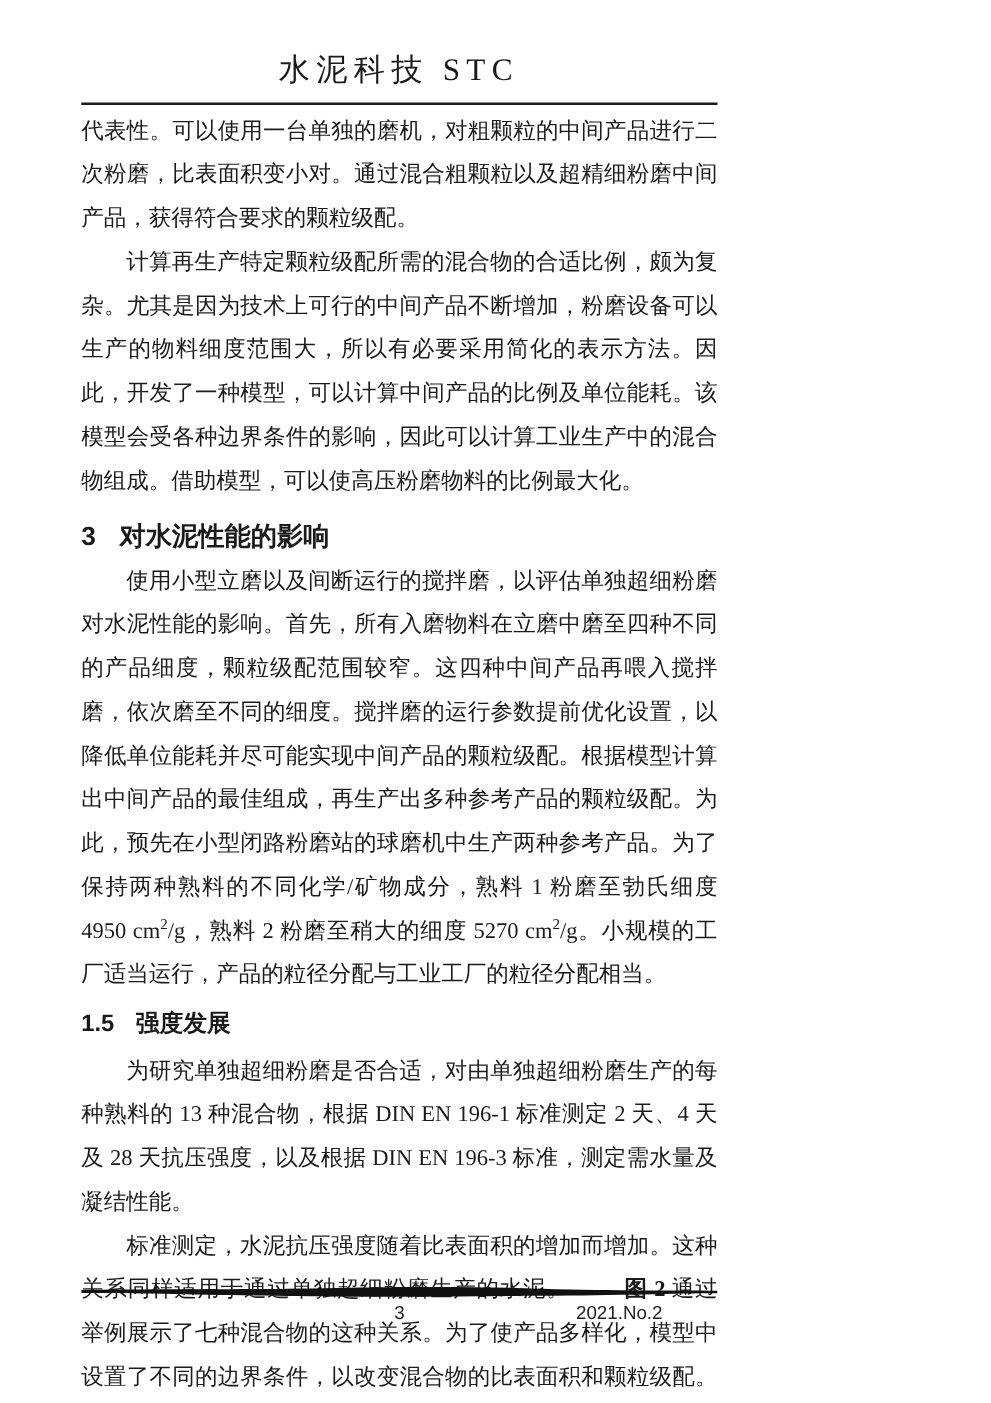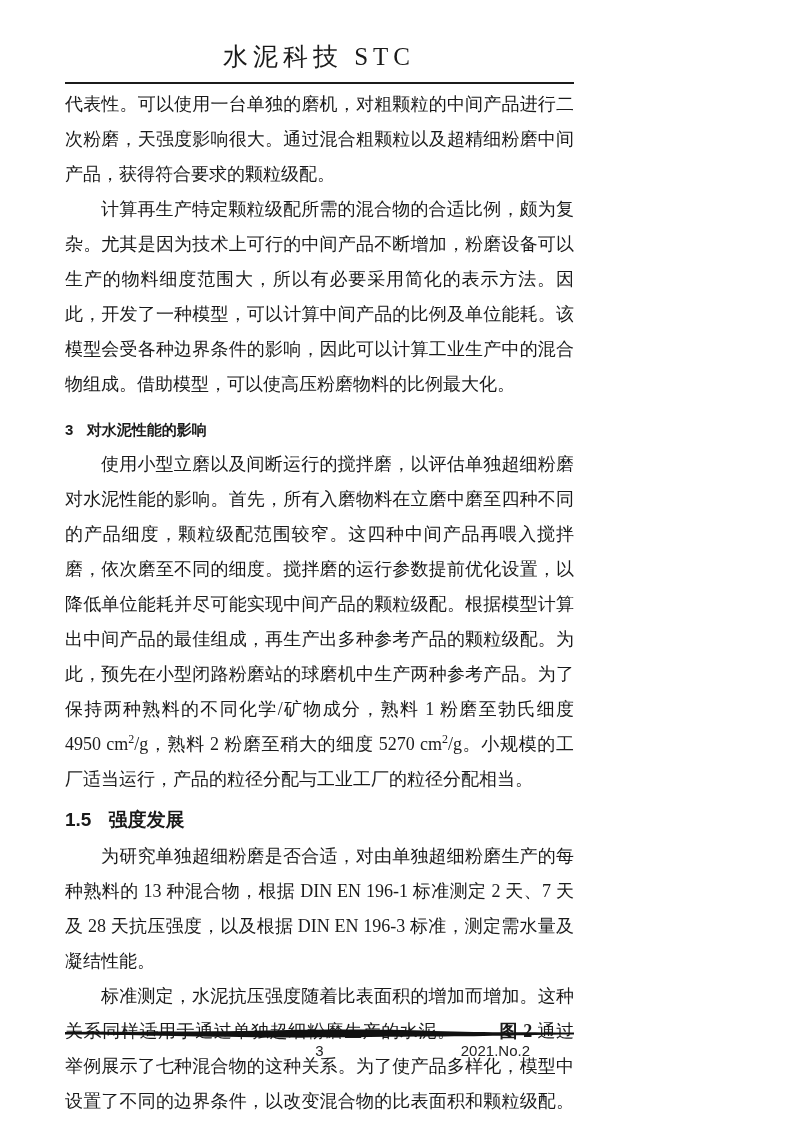--- a/index.html
+++ b/index.html
@@ -34,21 +34,21 @@
     line-height: 35px;
     text-align: justify;
     text-justify: inter-ideograph;
   }
   .body-text p { margin: 0; }
   p.indent { text-indent: 2em; }
 
   .sec-h1 {
     font-family: "Liberation Sans", "DejaVu Sans", sans-serif;
     font-weight: bold;
-    font-size: 15px;
+    font-size: 21px;
     line-height: 30px;
     margin: 13px 0 2px 0;
     text-align: left;
     text-indent: 0;
   }
   .sec-h2 {
     font-family: "Liberation Sans", "DejaVu Sans", sans-serif;
     font-weight: bold;
     font-size: 19px;
     line-height: 29px;
@@ -94,38 +94,38 @@
 
 <div class="page">
 
   <div class="header">
     <div class="journal-title">水泥科技 STC</div>
     <div class="header-rule"></div>
   </div>
 
   <div class="body-text">
 
-    <p>代表性。可以使用一台单独的磨机，对粗颗粒的中间产品进行二次粉磨，天强度影响很大。通过混合粗颗粒以及超精细粉磨中间产品，获得符合要求的颗粒级配。</p>
+    <p>代表性。可以使用一台单独的磨机，对粗颗粒的中间产品进行二次粉磨，比表面积变小对。通过混合粗颗粒以及超精细粉磨中间产品，获得符合要求的颗粒级配。</p>
 
     <p class="indent">计算再生产特定颗粒级配所需的混合物的合适比例，颇为复杂。尤其是因为技术上可行的中间产品不断增加，粉磨设备可以生产的物料细度范围大，所以有必要采用简化的表示方法。因此，开发了一种模型，可以计算中间产品的比例及单位能耗。该模型会受各种边界条件的影响，因此可以计算工业生产中的混合物组成。借助模型，可以使高压粉磨物料的比例最大化。</p>
 
     <div class="sec-h1">
       <span class="h-num">3</span><span>对水泥性能的影响</span>
     </div>
 
 
     <p class="indent">
       <span>使用小型立磨以及间断运行的搅拌磨，以评估单独超细粉磨对水泥性能的影响。首先，所有入磨物料在立磨中磨至四种不同的产品细度，颗粒级配范围较窄。这四种中间产品再喂入搅拌磨，依次磨至不同的细度。搅拌磨的运行参数提前优化设置，以降低单位能耗并尽可能实现中间产品的颗粒级配。根据模型计算出中间产品的最佳组成，再生产出多种参考产品的颗粒级配。为此，预先在小型闭路粉磨站的球磨机中生产两种参考产品。为了保持两种熟料的不同化学/矿物成分，熟料 1 粉磨至勃氏细度 4950 cm</span><span class="sup">2</span><span>/g，熟料 2 粉磨至稍大的细度 5270 cm</span><span class="sup">2</span><span>/g。小规模的工厂适当运行，产品的粒径分配与工业工厂的粒径分配相当。</span>
     </p>
 
     <div class="sec-h2">
       <span class="h-num">1.5</span><span>强度发展</span>
     </div>
 
-    <p class="indent">为研究单独超细粉磨是否合适，对由单独超细粉磨生产的每种熟料的 13 种混合物，根据 DIN EN 196-1 标准测定 2 天、7 天及 28 天抗压强度，以及根据 DIN EN 196-3 标准，测定需水量及凝结性能。</p>
+    <p class="indent">为研究单独超细粉磨是否合适，对由单独超细粉磨生产的每种熟料的 13 种混合物，根据 DIN EN 196-1 标准测定 2 天、4 天及 28 天抗压强度，以及根据 DIN EN 196-3 标准，测定需水量及凝结性能。</p>
 
     <p class="indent">
       <span>标准测定，水泥抗压强度随着比表面积的增加而增加。这种关系同样适用于通过单独超细粉磨生产的水泥。</span><span class="figure-ref">图 2</span><span> 通过举例展示了七种混合物的这种关系。为了使产品多样化，模型中设置了不同的边界条件，以改变混合物的比表面积和颗粒级配。比表面积变小对 2 天强度影响很大。相比之下，对 7 天和 28 天强度的影响并不是很大。</span>
     </p>
 
   </div>
 
   <div class="footer">
     <svg class="footer-rule-svg" viewBox="0 0 664 12" preserveAspectRatio="none" aria-hidden="true">
       <path fill="#111" d="M0,4

